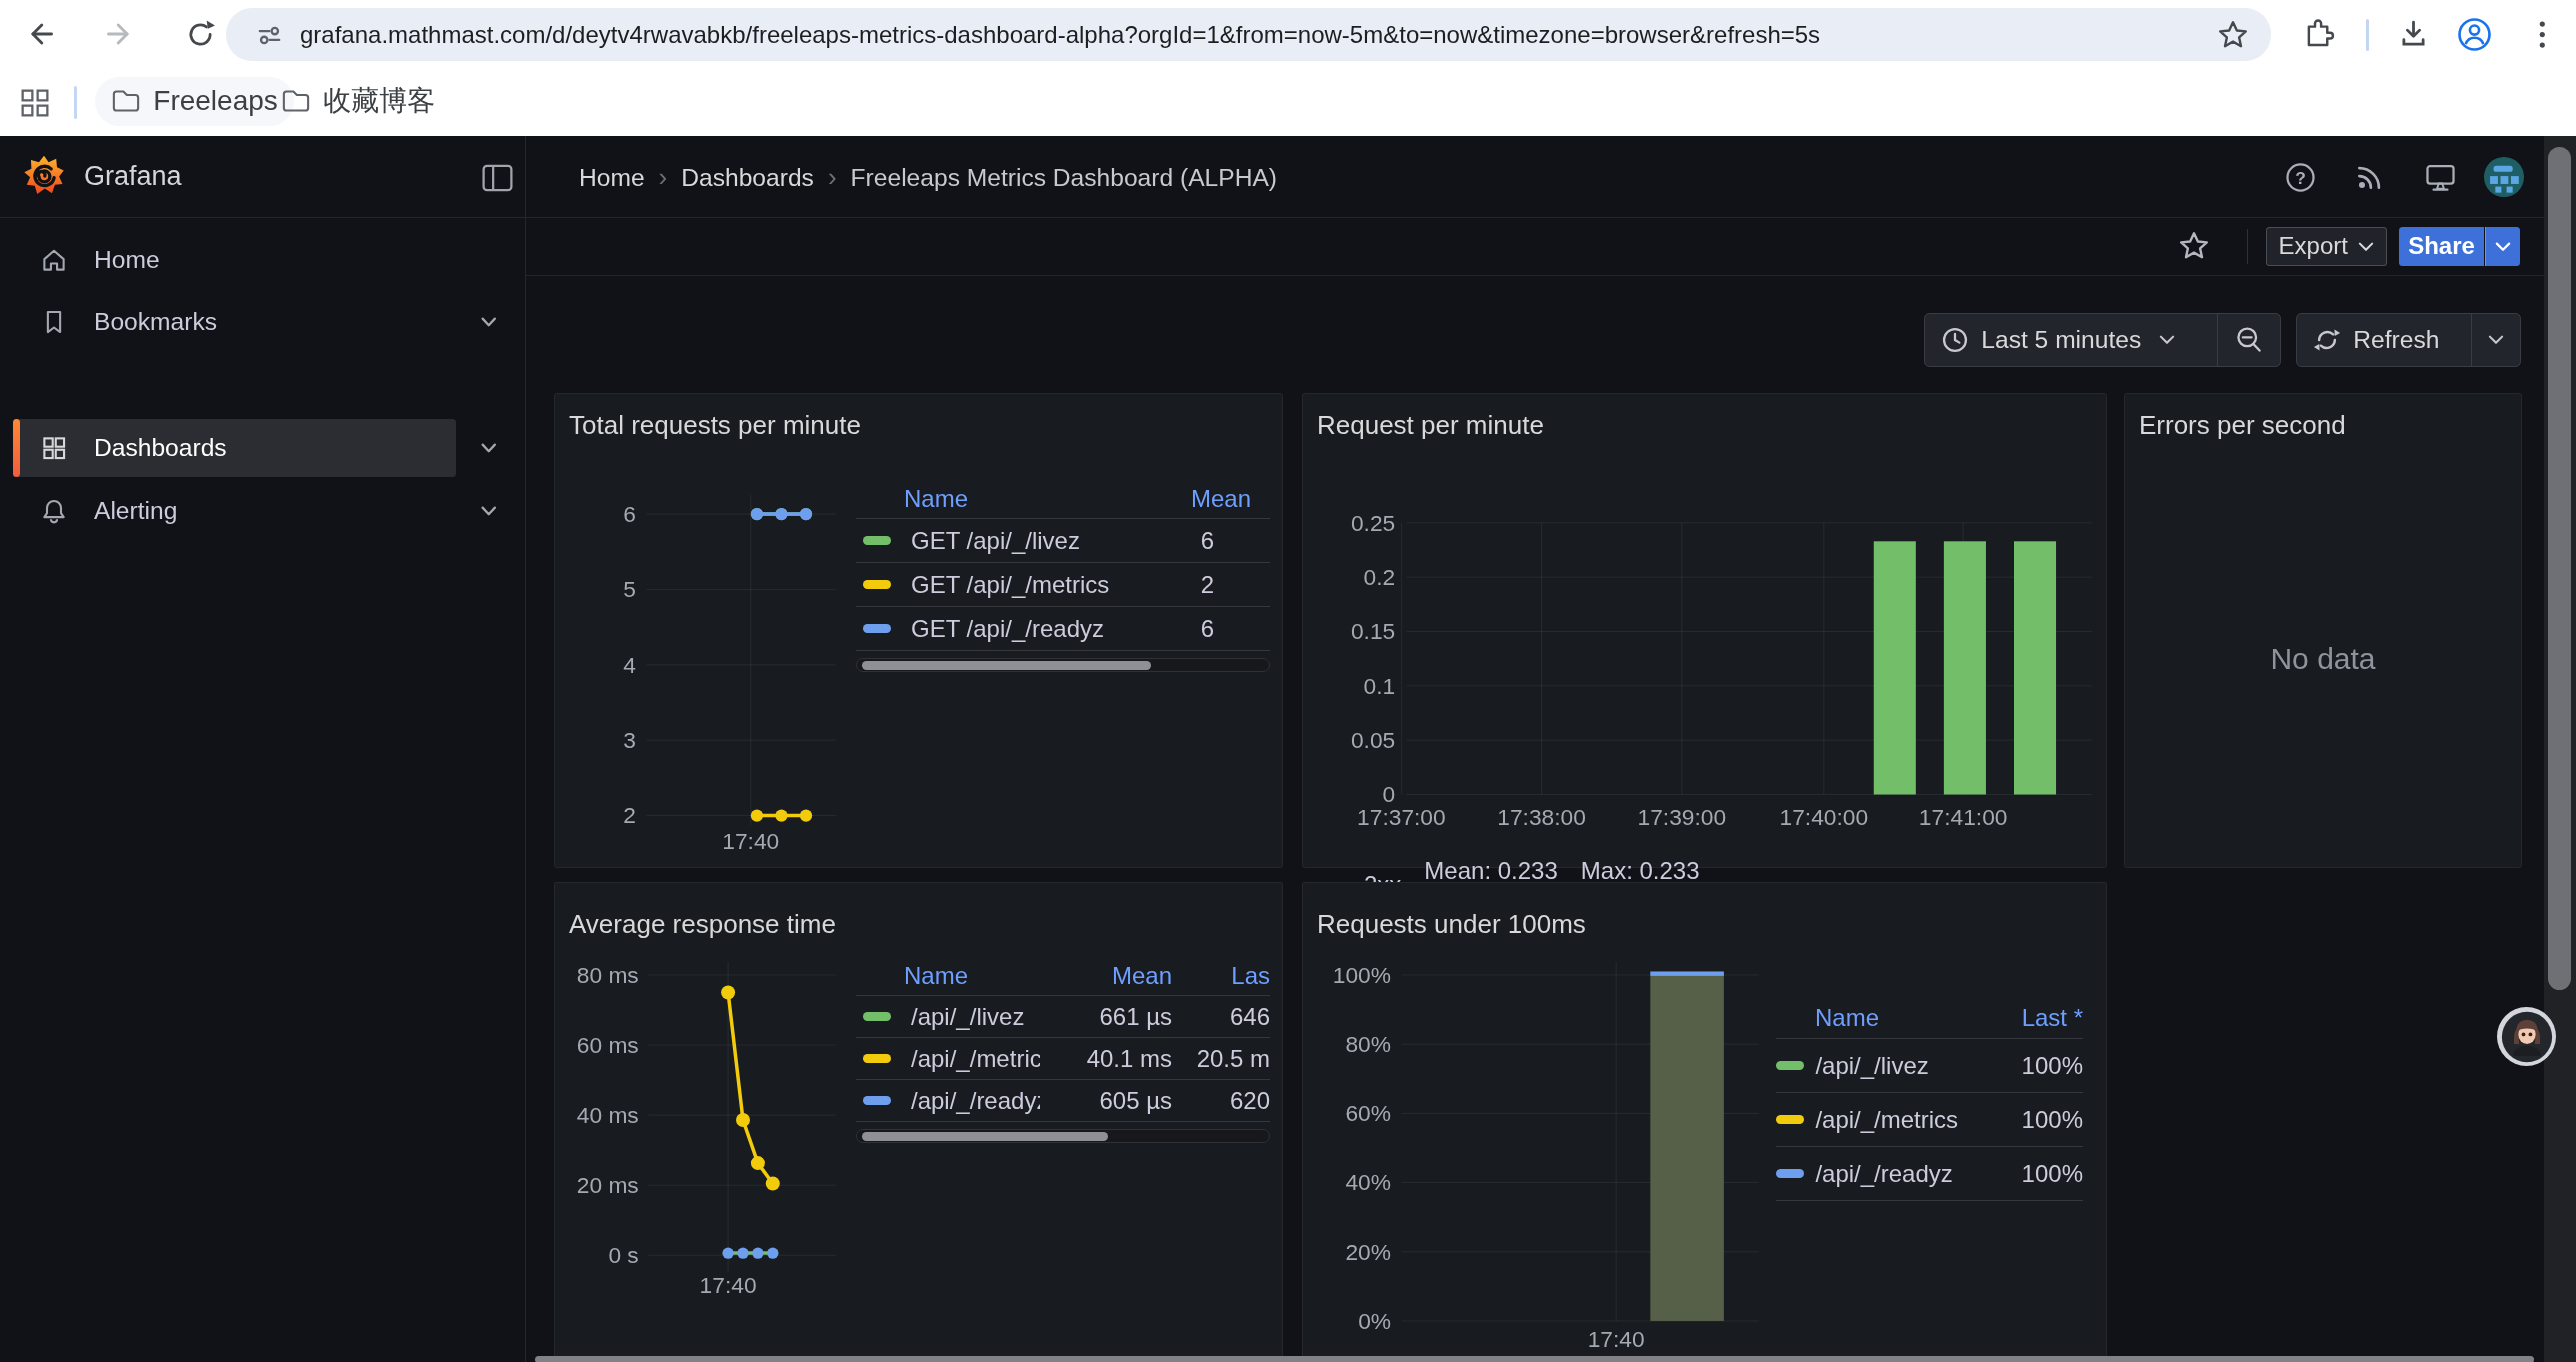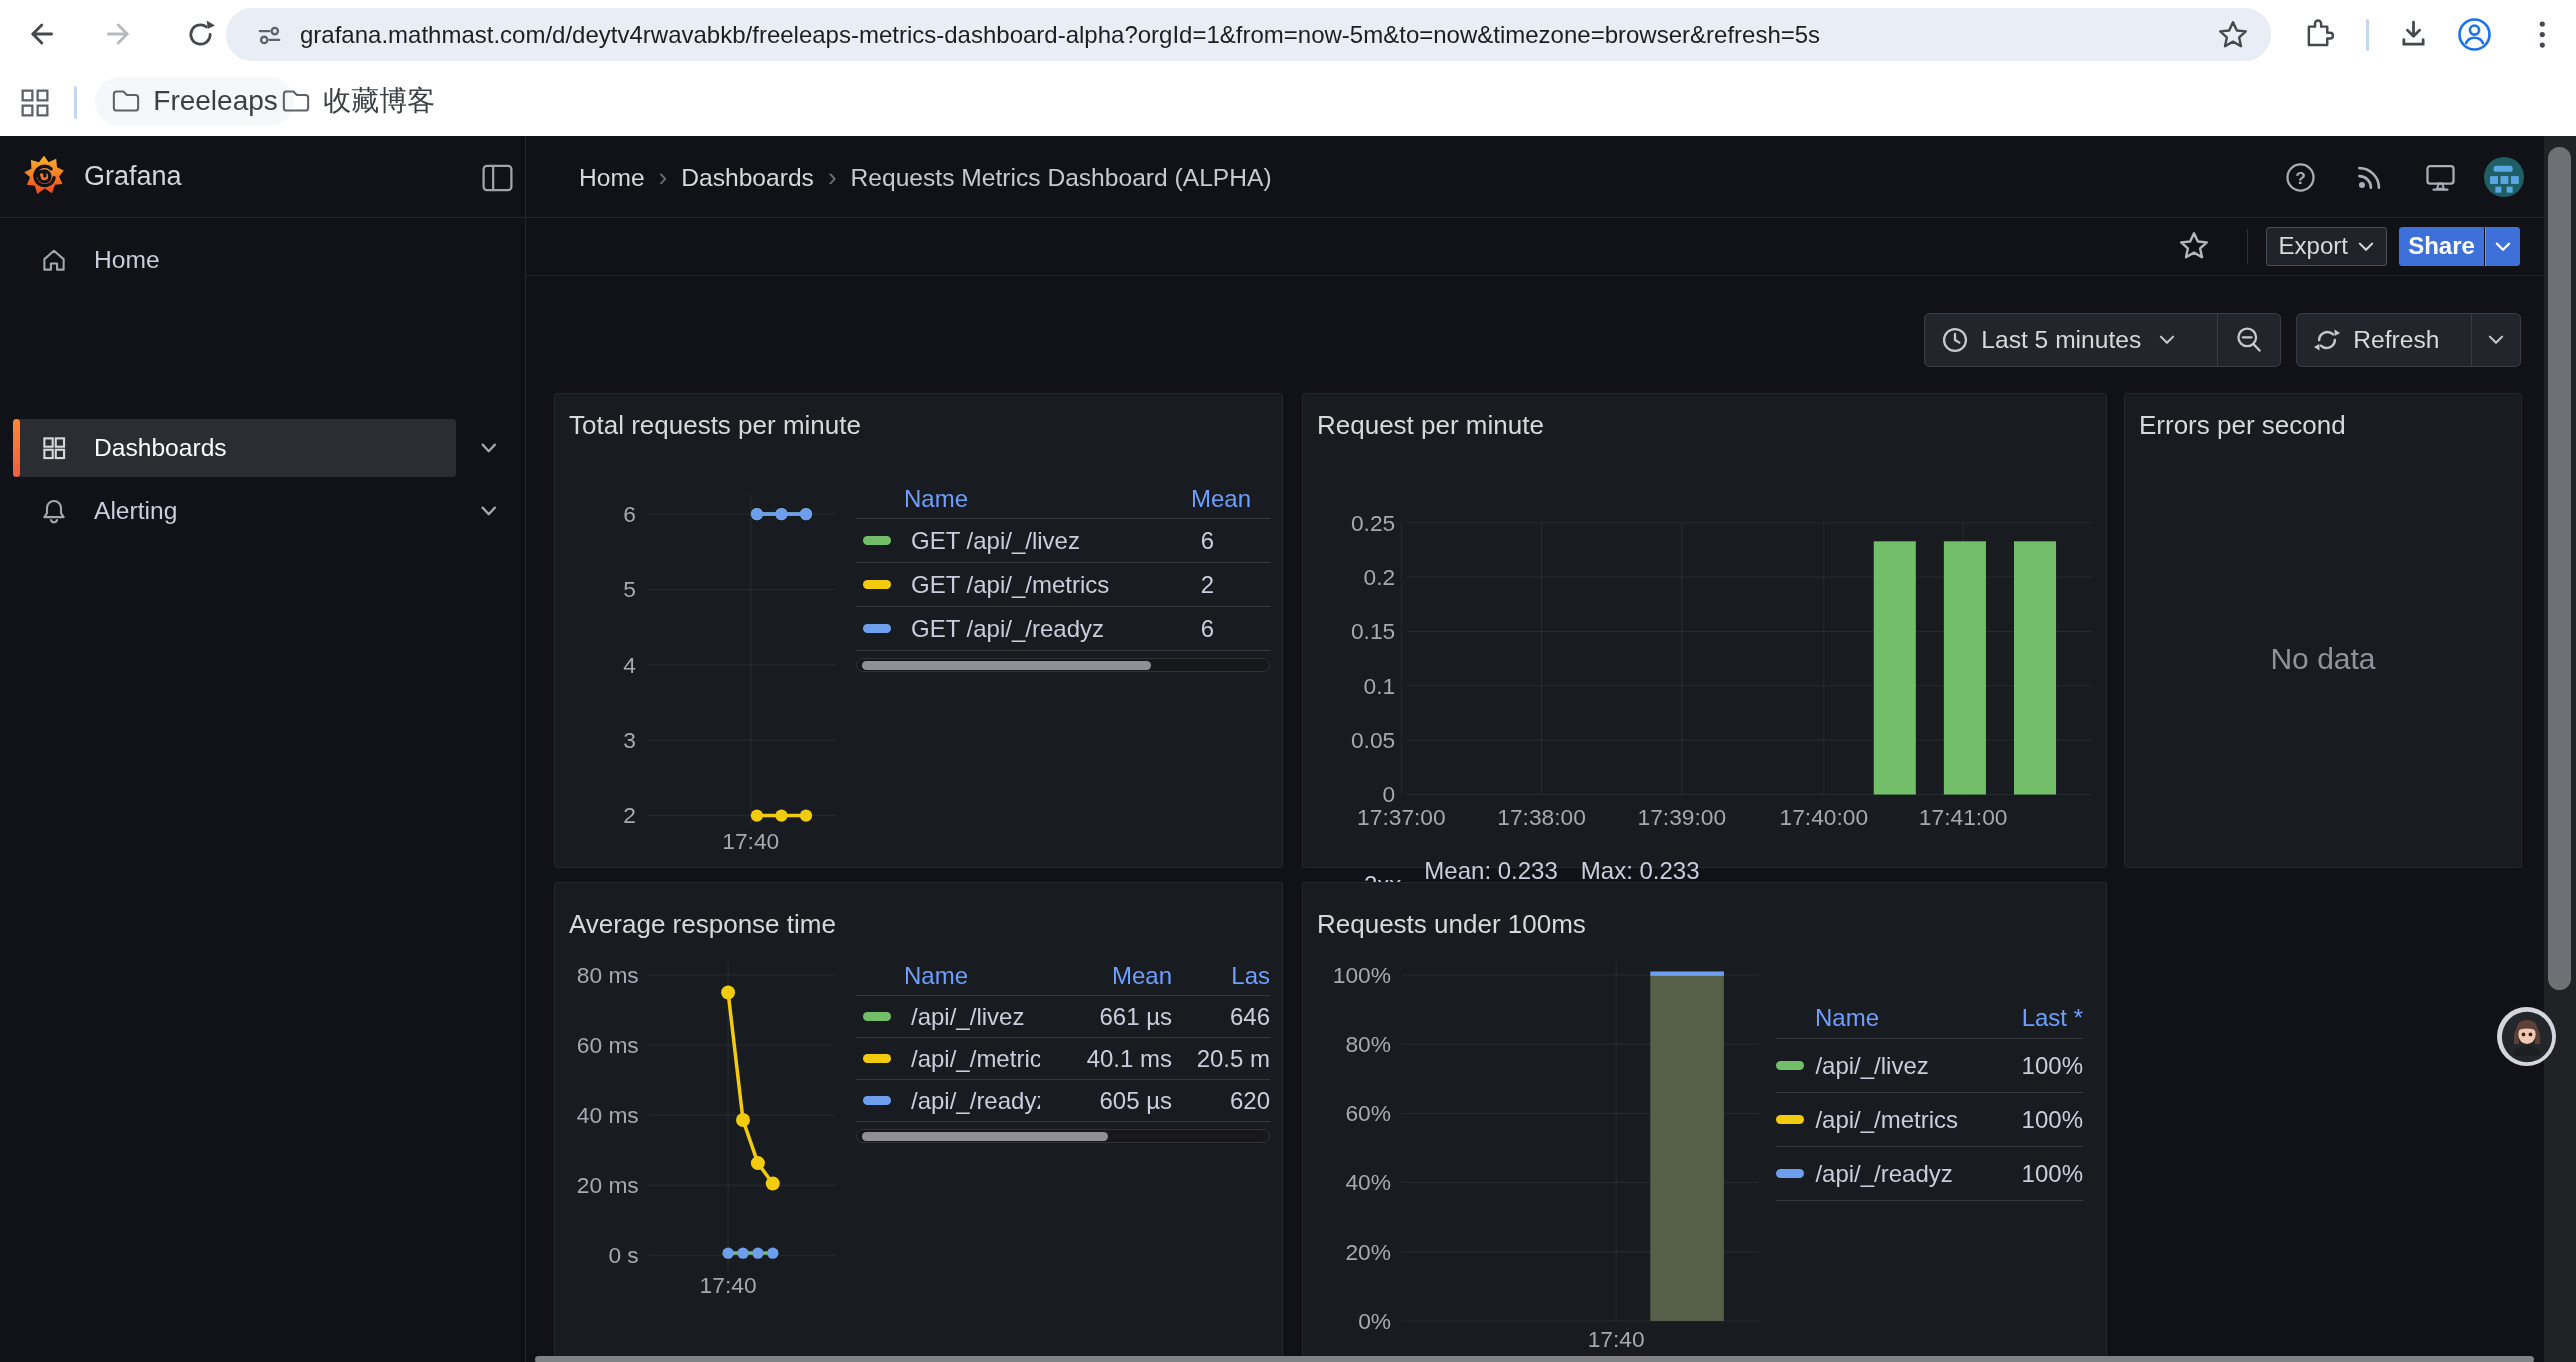--- a/index.html
+++ b/index.html
@@ -221,21 +221,21 @@
               </svg>
             </span>
         </span>
       </div>
 
       <div class="abs" style="left:579px;top:26px;display:flex;align-items:center;">
         <span class="crumb">Home</span>
         <span class="crumb-sep">›</span>
         <span class="crumb">Dashboards</span>
         <span class="crumb-sep">›</span>
-        <span class="crumb dim">Requests Metrics Dashboard (ALPHA)</span>
+        <span class="crumb dim">Freeleaps Metrics Dashboard (ALPHA)</span>
       </div>
 
 
       <span class="abs nav-ic" style="left:2280px;top:21px;width:40px;height:40px;">
         <span>
             <svg width="33" height="33" viewBox="0 0 38 38">
               <circle cx="19" cy="19" r="15" stroke="#a9aeb8" stroke-width="2.6" fill="none"></circle>
               <text x="19" y="26" text-anchor="middle" font-size="20" fill="#a9aeb8" font-weight="bold">?</text>
             </svg>
           </span>
@@ -350,20 +350,33 @@
     </div>
 
     <div class="gf-sidebar">
       <div class="side-item" style="top:13px;">
         <span class="side-ic">
             <svg width="28" height="28" viewBox="0 0 32 32">
               <path d="M5 15 L16 5.5 L27 15 V27 h-7.5 v-7 h-7 v7 H5 z" stroke="#a2a7b0" stroke-width="2.4" fill="none" stroke-linejoin="round"></path>
             </svg>
           </span>
         <span class="side-label" style="margin-left:81px;">Home</span>
+      </div>
+      <div class="side-item" style="top:75px;">
+        <span class="side-ic">
+            <svg width="28" height="28" viewBox="0 0 32 32">
+              <path d="M9 4.5 h14 V27.5 l-7-5.2 -7 5.2 z" stroke="#a2a7b0" stroke-width="2.4" fill="none" stroke-linejoin="round"></path>
+            </svg>
+          </span>
+        <span class="side-label" style="margin-left:81px;">Bookmarks</span>
+        <span class="side-chev">
+            <svg width="17.5" height="12.3" viewBox="0 0 20 14">
+              <polyline points="3,3 10,10.5 17,3" stroke="#a2a7b0" stroke-width="2.6" fill="none" stroke-linecap="round" stroke-linejoin="round"></polyline>
+            </svg>
+          </span>
       </div>
       <div class="side-item active" style="top:201px;">
         <span class="side-accent"></span>
         <span class="side-ic">
             <svg width="28" height="28" viewBox="0 0 32 32">
               <rect x="5" y="5" width="9.5" height="9.5" stroke="#d8d9da" stroke-width="2.4" fill="none"></rect>
               <rect x="18" y="5" width="9.5" height="9.5" stroke="#d8d9da" stroke-width="2.4" fill="none"></rect>
               <rect x="5" y="18" width="9.5" height="9.5" stroke="#d8d9da" stroke-width="2.4" fill="none"></rect>
               <rect x="18" y="18" width="9.5" height="9.5" stroke="#d8d9da" stroke-width="2.4" fill="none"></rect>
             </svg>

